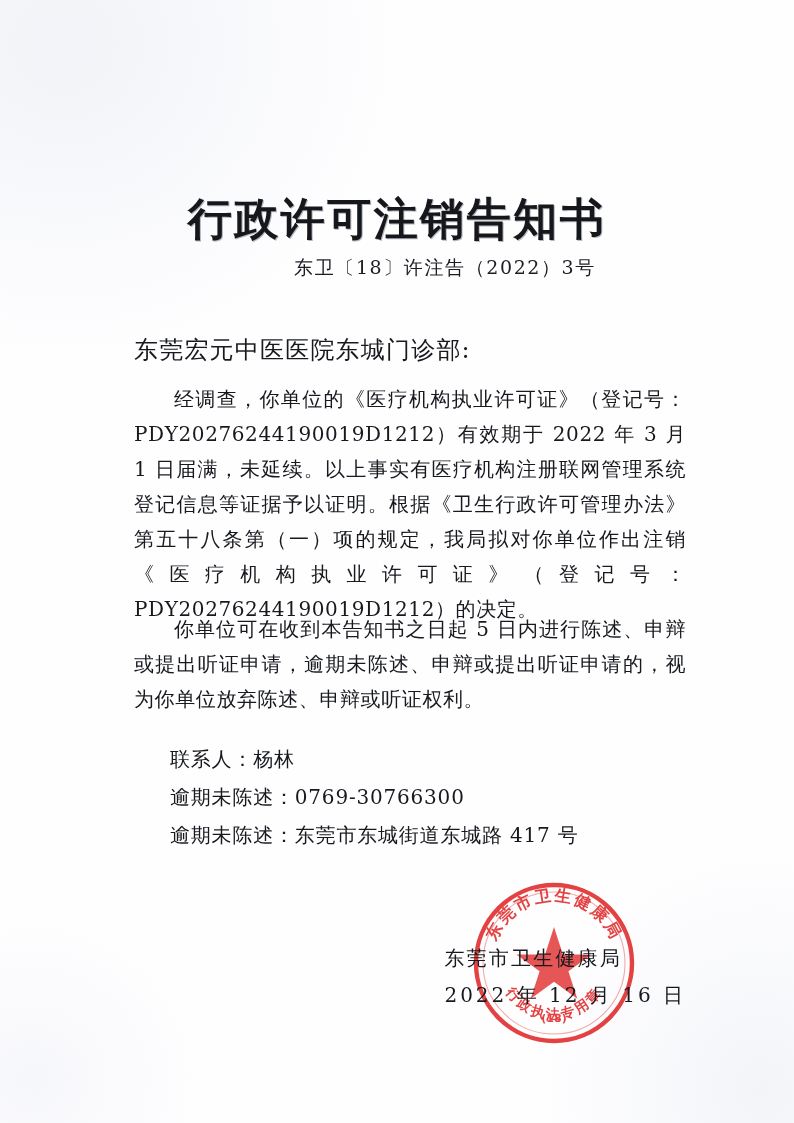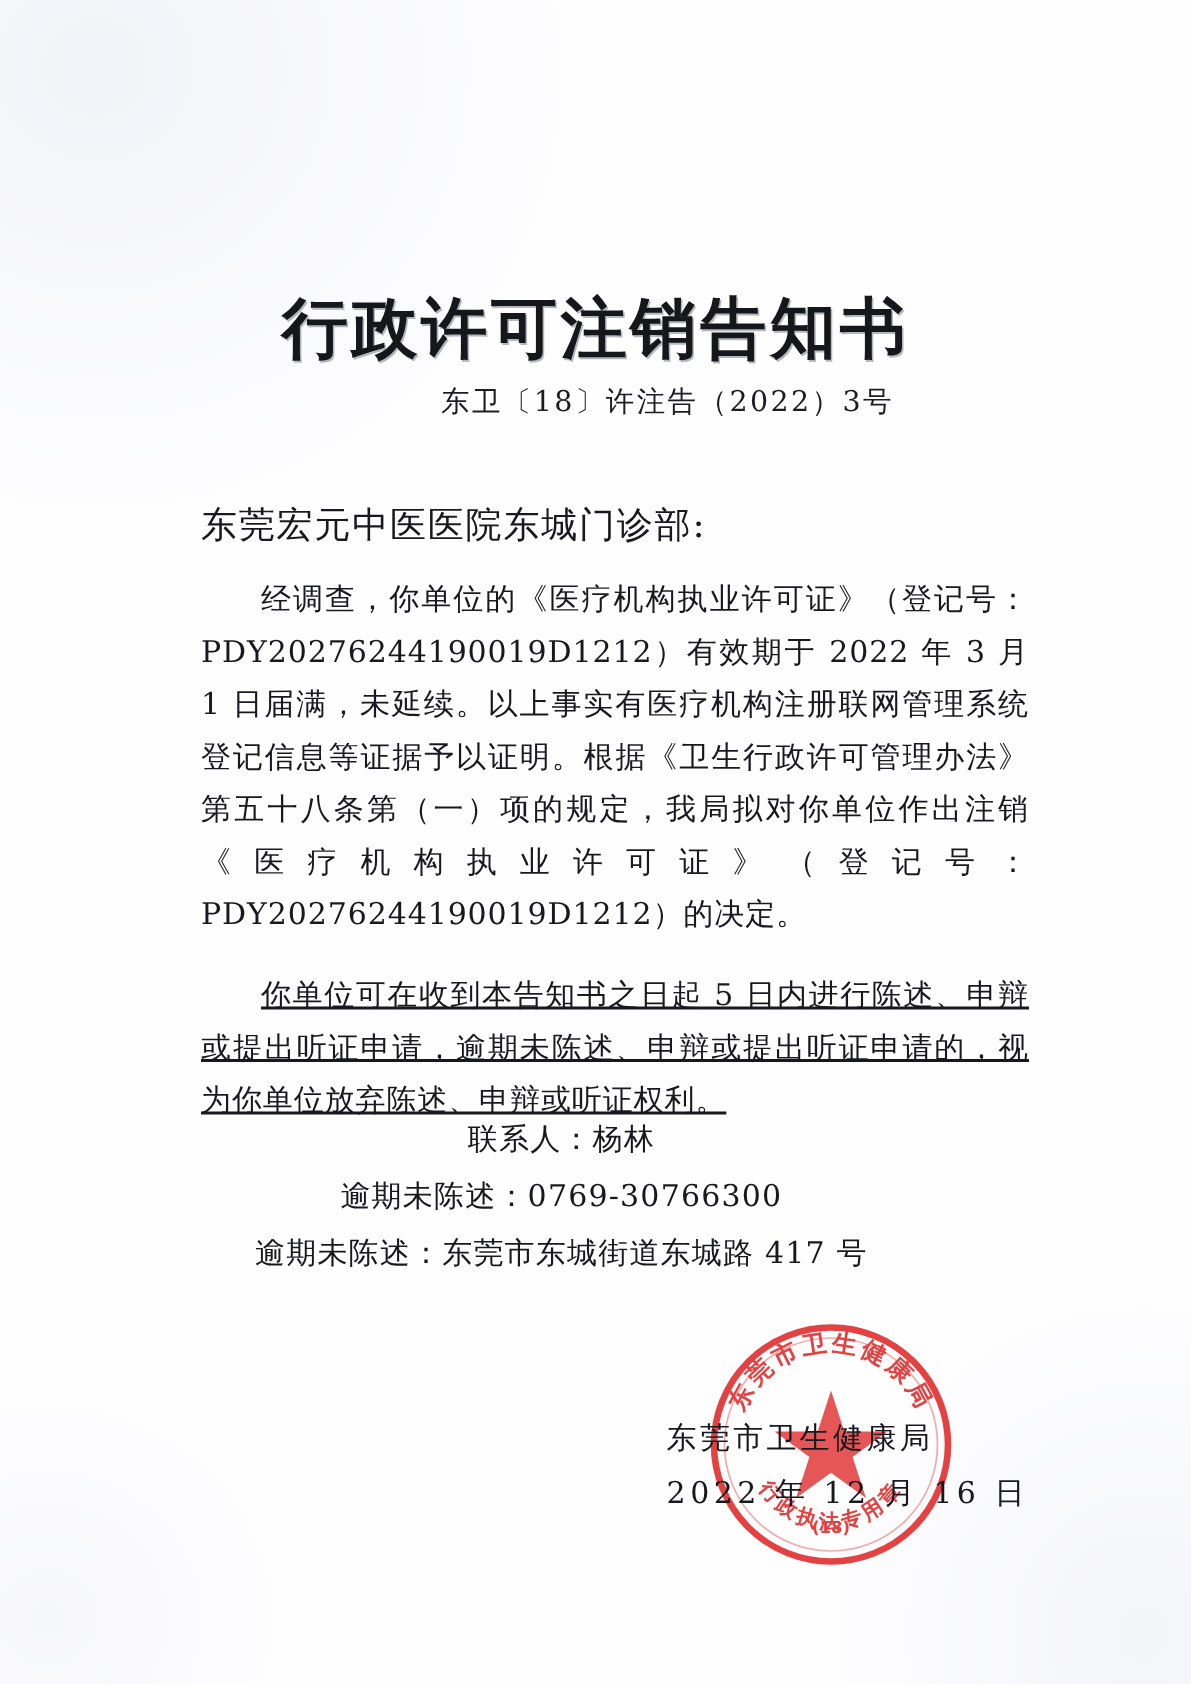--- a/index.html
+++ b/index.html
@@ -68,36 +68,35 @@
     left: 134px;
     width: 552px;
     font-size: 20px;
     line-height: 35px;
     letter-spacing: 0.6px;
     text-align: justify;
     text-justify: inter-character;
     color: #17191e;
   }
   .para-1 { top: 382px; }
-  .para-2 { top: 646px; text-decoration: underline; }
+  .para-2 { top: 612px; }
   .body-block p {
     margin: 0;
     text-indent: 2em;
   }
   .body-block p.last-line-left { text-align-last: left; }
 
   .contact-list {
     position: absolute;
     left: 170px;
     top: 740px;
     font-size: 20px;
     line-height: 38px;
     letter-spacing: 0.8px;
     color: #17191e;
-    text-align: center;
   }
   .contact-row { white-space: nowrap; }
 
   .signoff {
     position: absolute;
     right: 108px;
     top: 940px;
     text-align: left;
     font-size: 20px;
     line-height: 37px;

